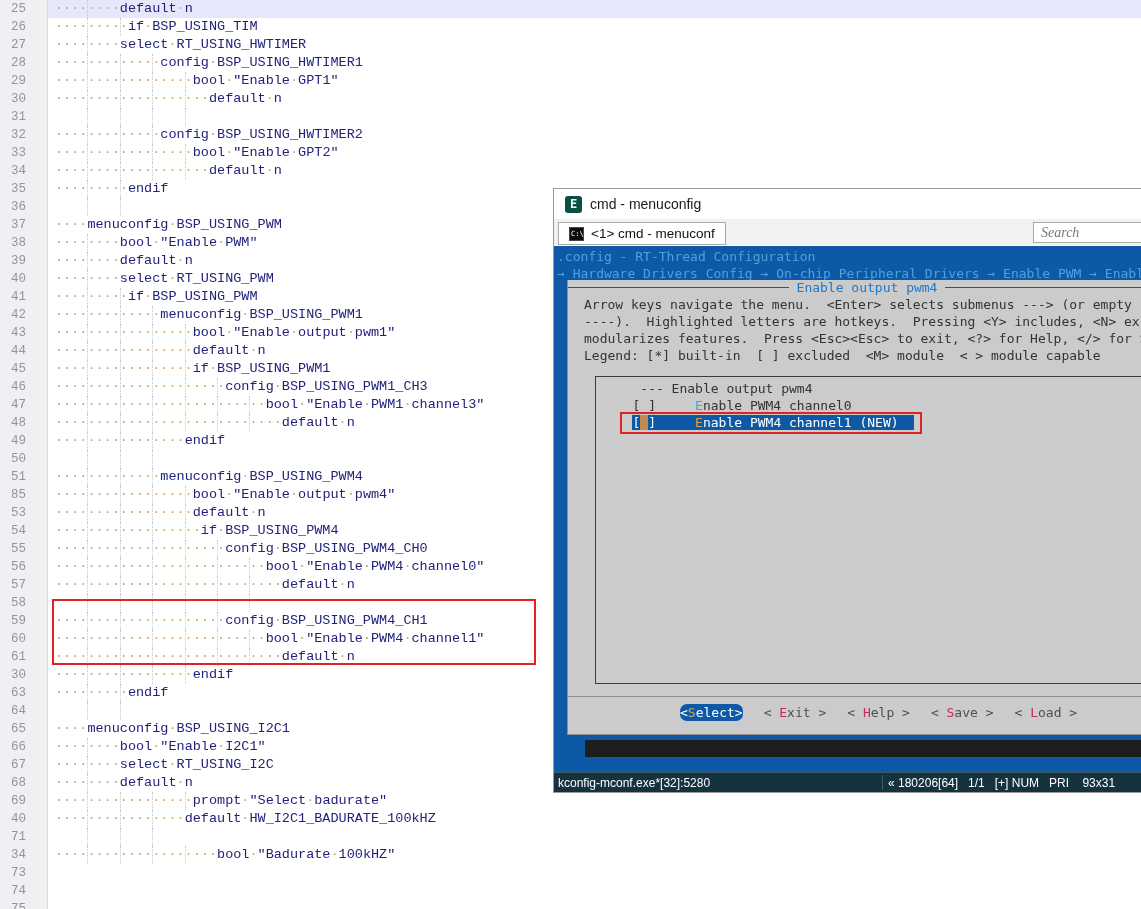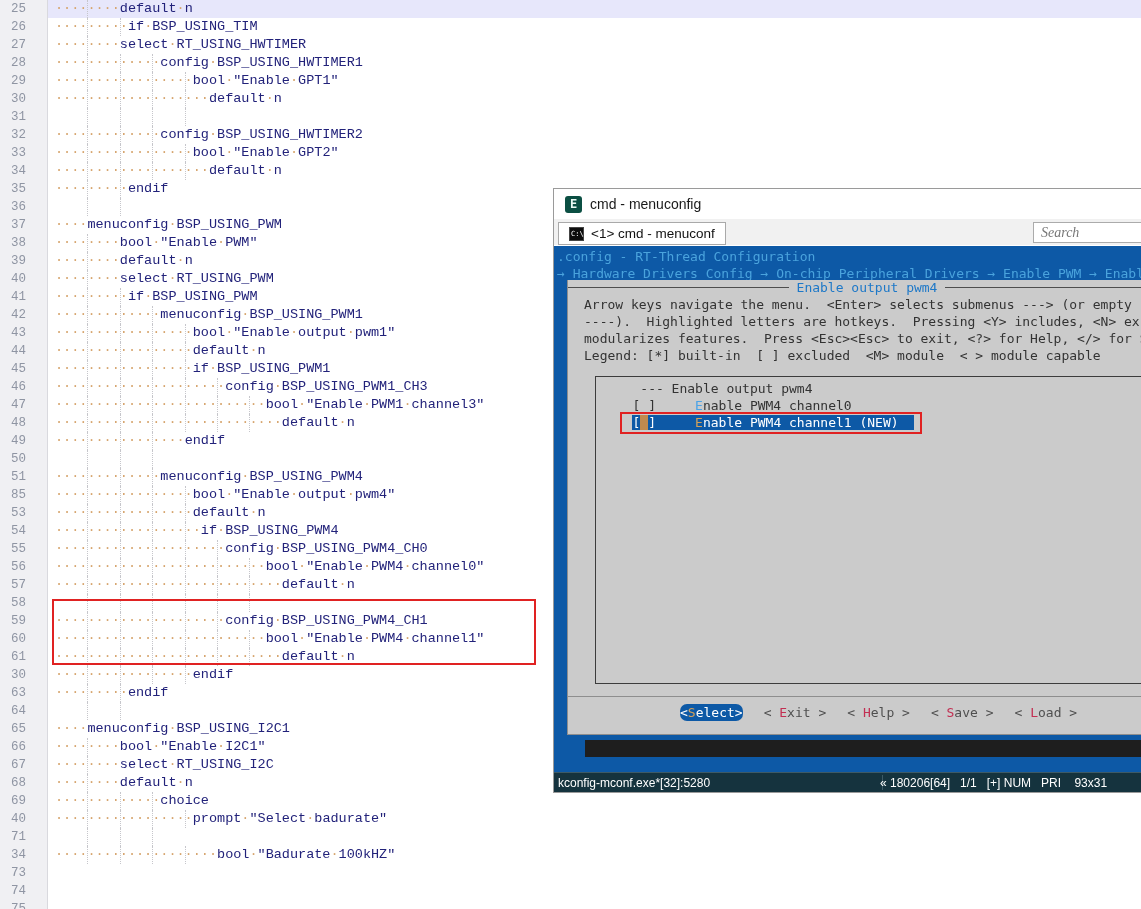--- a/index.html
+++ b/index.html
@@ -71,21 +71,21 @@
   .btn .hk { color:var(--button_hotkey); }
   .btn.sel { background:var(--selection_bg); color:#fff; }
   .btn.sel .hk { color:var(--hotkey_tan); }
   #dlg-shadow { position:absolute; left:31px; top:494px; width:600px; height:17px;
     background:var(--shadow); }
 
   #statusbar { position:absolute; left:0; bottom:0; width:100%; height:20px;
     background:var(--statusbar_bg); color:#fff; font-size:12px; display:flex;
     align-items:center; border-top:1px solid #3d5a66; }
   #status-left { padding-left:4px; white-space:pre; }
-  #status-right { position:absolute; left:326px; white-space:pre; }
+  #status-right { position:absolute; left:334px; white-space:pre; }
   #status-div { position:absolute; left:328px; top:2px; bottom:2px; width:1px; background:#3d5a66; }
 </style>
 </head>
 <body>
 
 <div id="canvas">
 
   <div id="editor">
     <div id="editor-gutter">
         <div class="ln">25</div>
@@ -178,22 +178,22 @@
         <div class="row"><i class="guide" style="left: 39.4px;"></i><i class="guide" style="left: 71.8px;"></i><i class="guide" style="left: 104.2px;"></i><i class="guide" style="left: 136.6px;"></i><i class="guide" style="left: 169px;"></i><span class="ws">·····················</span><span class="code">config</span><span class="ws">·</span><span class="code">BSP_USING_PWM4_CH1</span></div>
         <div class="row"><i class="guide" style="left: 39.4px;"></i><i class="guide" style="left: 71.8px;"></i><i class="guide" style="left: 104.2px;"></i><i class="guide" style="left: 136.6px;"></i><i class="guide" style="left: 169px;"></i><i class="guide" style="left: 201.4px;"></i><span class="ws">··························</span><span class="code">bool</span><span class="ws">·</span><span class="code">"Enable</span><span class="ws">·</span><span class="code">PWM4</span><span class="ws">·</span><span class="code">channel1"</span></div>
         <div class="row"><i class="guide" style="left: 39.4px;"></i><i class="guide" style="left: 71.8px;"></i><i class="guide" style="left: 104.2px;"></i><i class="guide" style="left: 136.6px;"></i><i class="guide" style="left: 169px;"></i><i class="guide" style="left: 201.4px;"></i><span class="ws">····························</span><span class="code">default</span><span class="ws">·</span><span class="code">n</span></div>
         <div class="row"><i class="guide" style="left: 39.4px;"></i><i class="guide" style="left: 71.8px;"></i><i class="guide" style="left: 104.2px;"></i><i class="guide" style="left: 136.6px;"></i><span class="ws">·················</span><span class="code">endif</span></div>
         <div class="row"><i class="guide" style="left: 39.4px;"></i><i class="guide" style="left: 71.8px;"></i><span class="ws">·········</span><span class="code">endif</span></div>
         <div class="row"><i class="guide" style="left: 39.4px;"></i><i class="guide" style="left: 71.8px;"></i></div>
         <div class="row"><span class="ws">····</span><span class="code">menuconfig</span><span class="ws">·</span><span class="code">BSP_USING_I2C1</span></div>
         <div class="row"><i class="guide" style="left: 39.4px;"></i><span class="ws">········</span><span class="code">bool</span><span class="ws">·</span><span class="code">"Enable</span><span class="ws">·</span><span class="code">I2C1"</span></div>
         <div class="row"><i class="guide" style="left: 39.4px;"></i><span class="ws">········</span><span class="code">select</span><span class="ws">·</span><span class="code">RT_USING_I2C</span></div>
         <div class="row"><i class="guide" style="left: 39.4px;"></i><span class="ws">········</span><span class="code">default</span><span class="ws">·</span><span class="code">n</span></div>
-        <div class="row"><i class="guide" style="left: 39.4px;"></i><i class="guide" style="left: 71.8px;"></i><i class="guide" style="left: 104.2px;"></i><span class="ws">·············</span><span class="code">choice</span></div>
         <div class="row"><i class="guide" style="left: 39.4px;"></i><i class="guide" style="left: 71.8px;"></i><i class="guide" style="left: 104.2px;"></i><i class="guide" style="left: 136.6px;"></i><span class="ws">·················</span><span class="code">prompt</span><span class="ws">·</span><span class="code">"Select</span><span class="ws">·</span><span class="code">badurate"</span></div>
+        <div class="row"><i class="guide" style="left: 39.4px;"></i><i class="guide" style="left: 71.8px;"></i><i class="guide" style="left: 104.2px;"></i><span class="ws">················</span><span class="code">default</span><span class="ws">·</span><span class="code">HW_I2C1_BADURATE_100kHZ</span></div>
         <div class="row"><i class="guide" style="left: 39.4px;"></i><i class="guide" style="left: 71.8px;"></i><i class="guide" style="left: 104.2px;"></i></div>
         <div class="row"><i class="guide" style="left: 39.4px;"></i><i class="guide" style="left: 71.8px;"></i><i class="guide" style="left: 104.2px;"></i><i class="guide" style="left: 136.6px;"></i><span class="ws">····················</span><span class="code">bool</span><span class="ws">·</span><span class="code">"Badurate</span><span class="ws">·</span><span class="code">100kHZ"</span></div>
       </div>
   </div>
 
   <div class="ann-rect" style="left:52px; top:599px; width:484px; height:66px;"></div>
 
   <div id="cmdwin">
     <div id="titlebar">
       <span id="conemu-icon">E</span>

